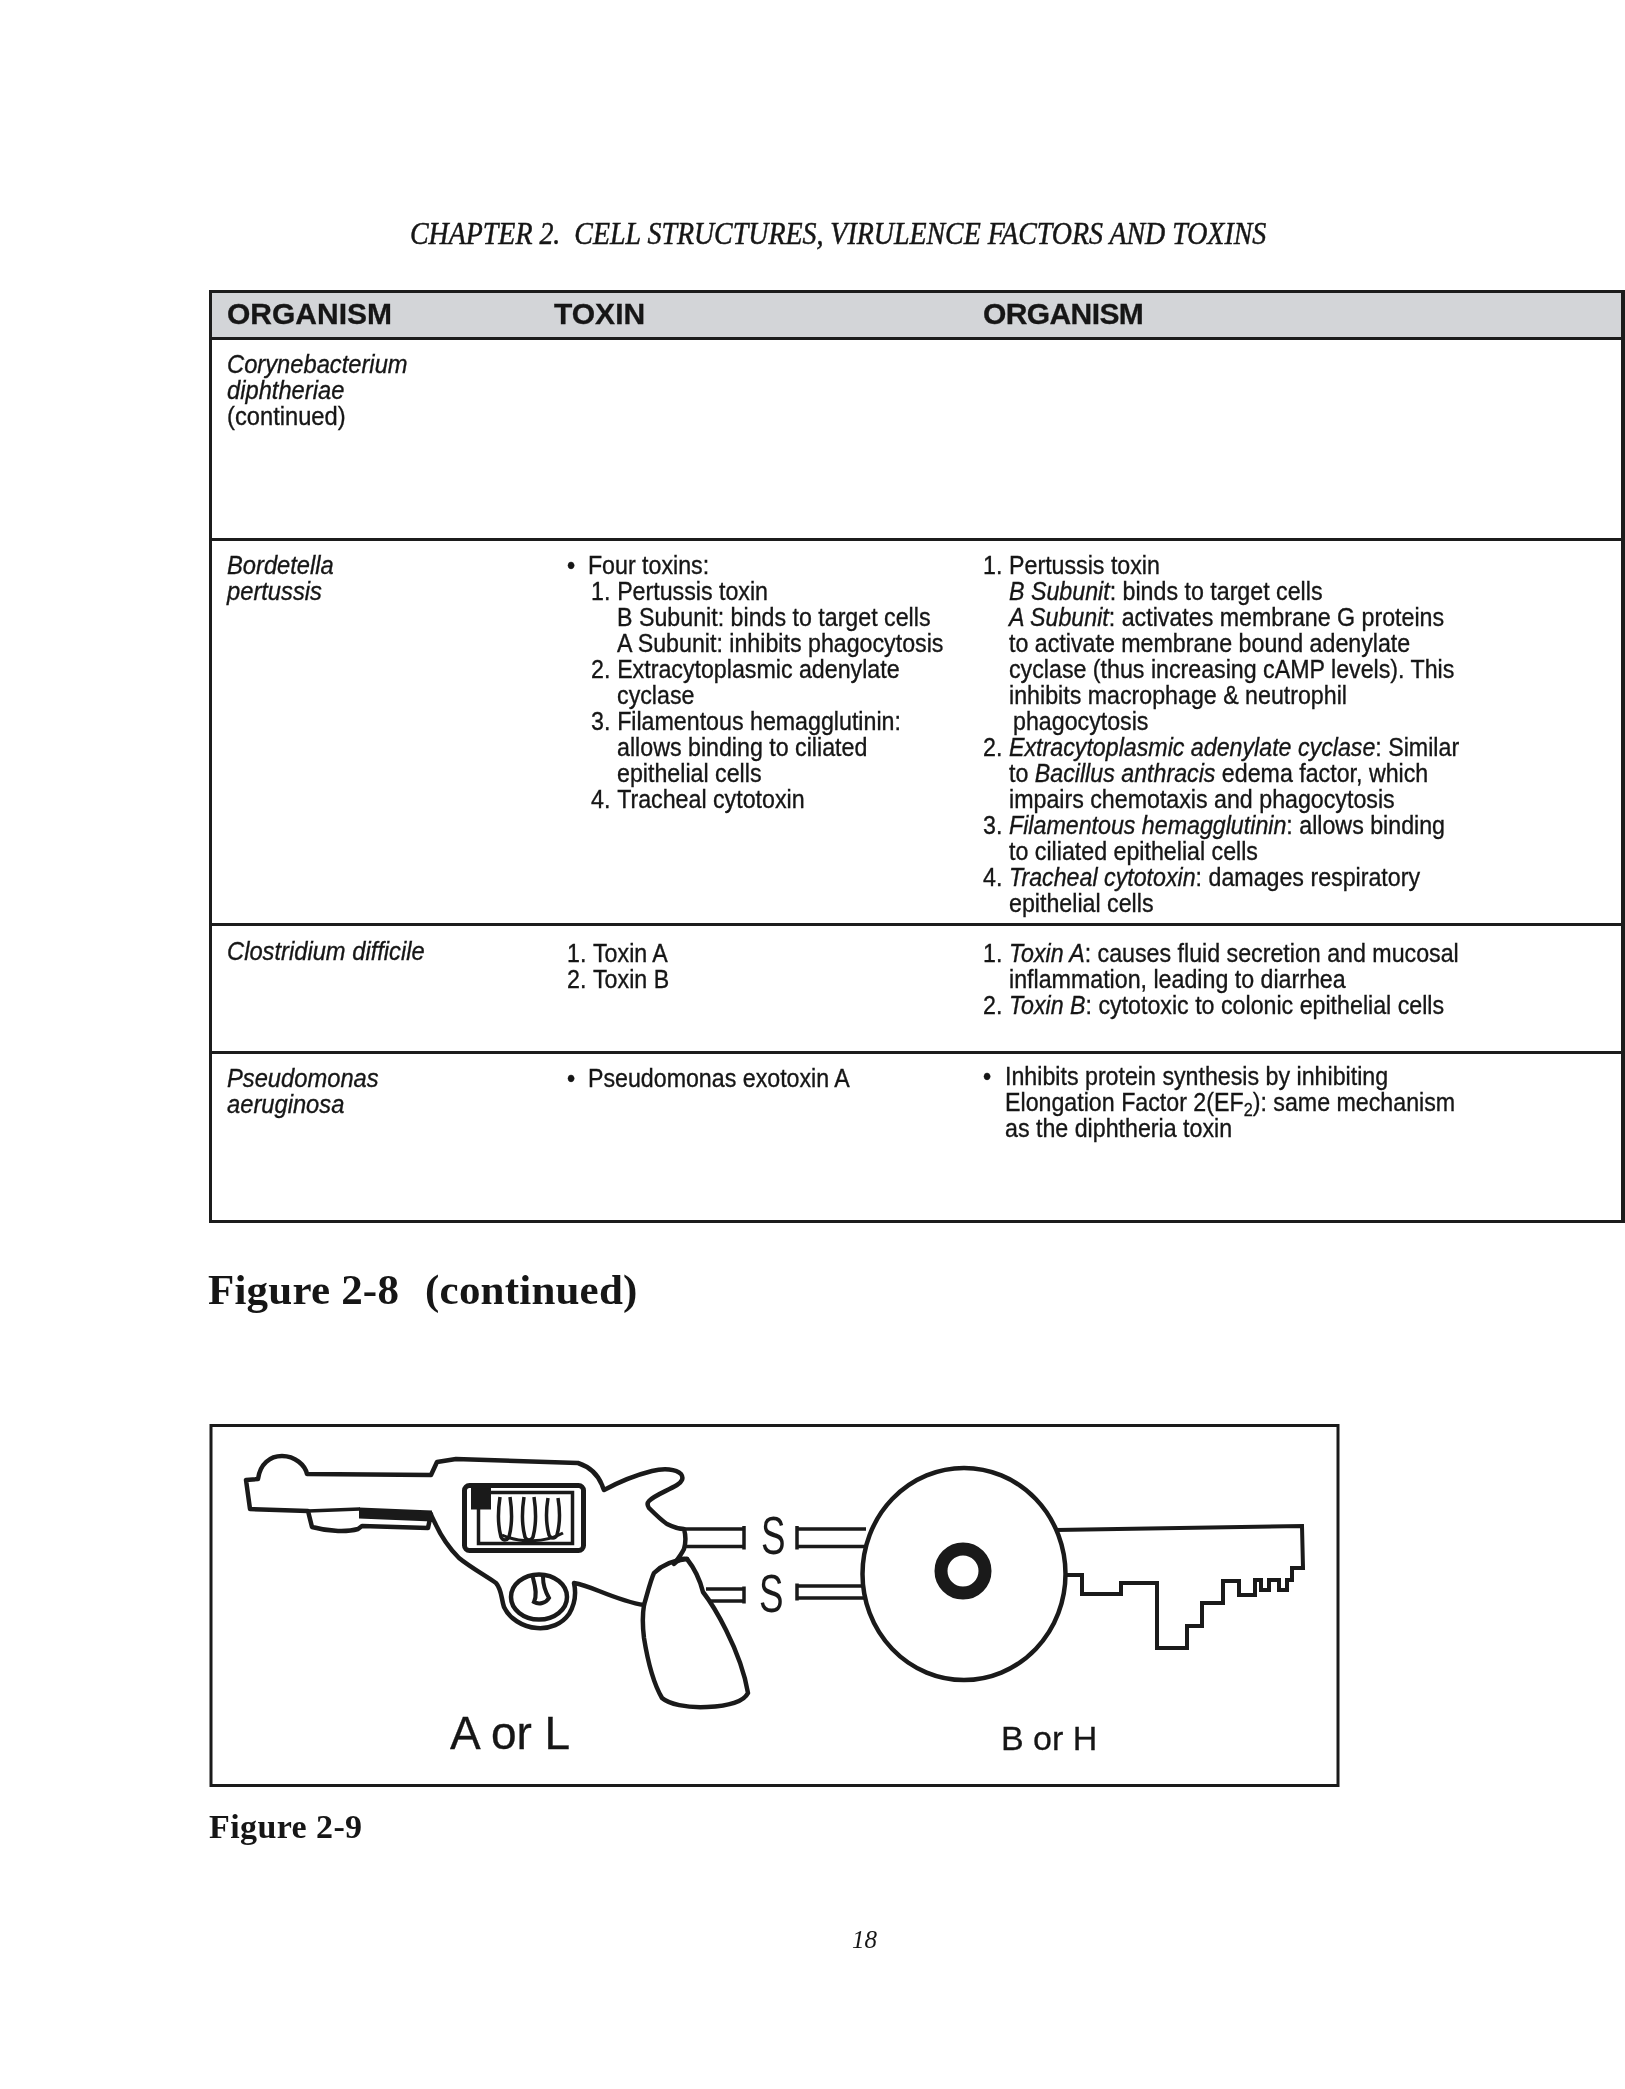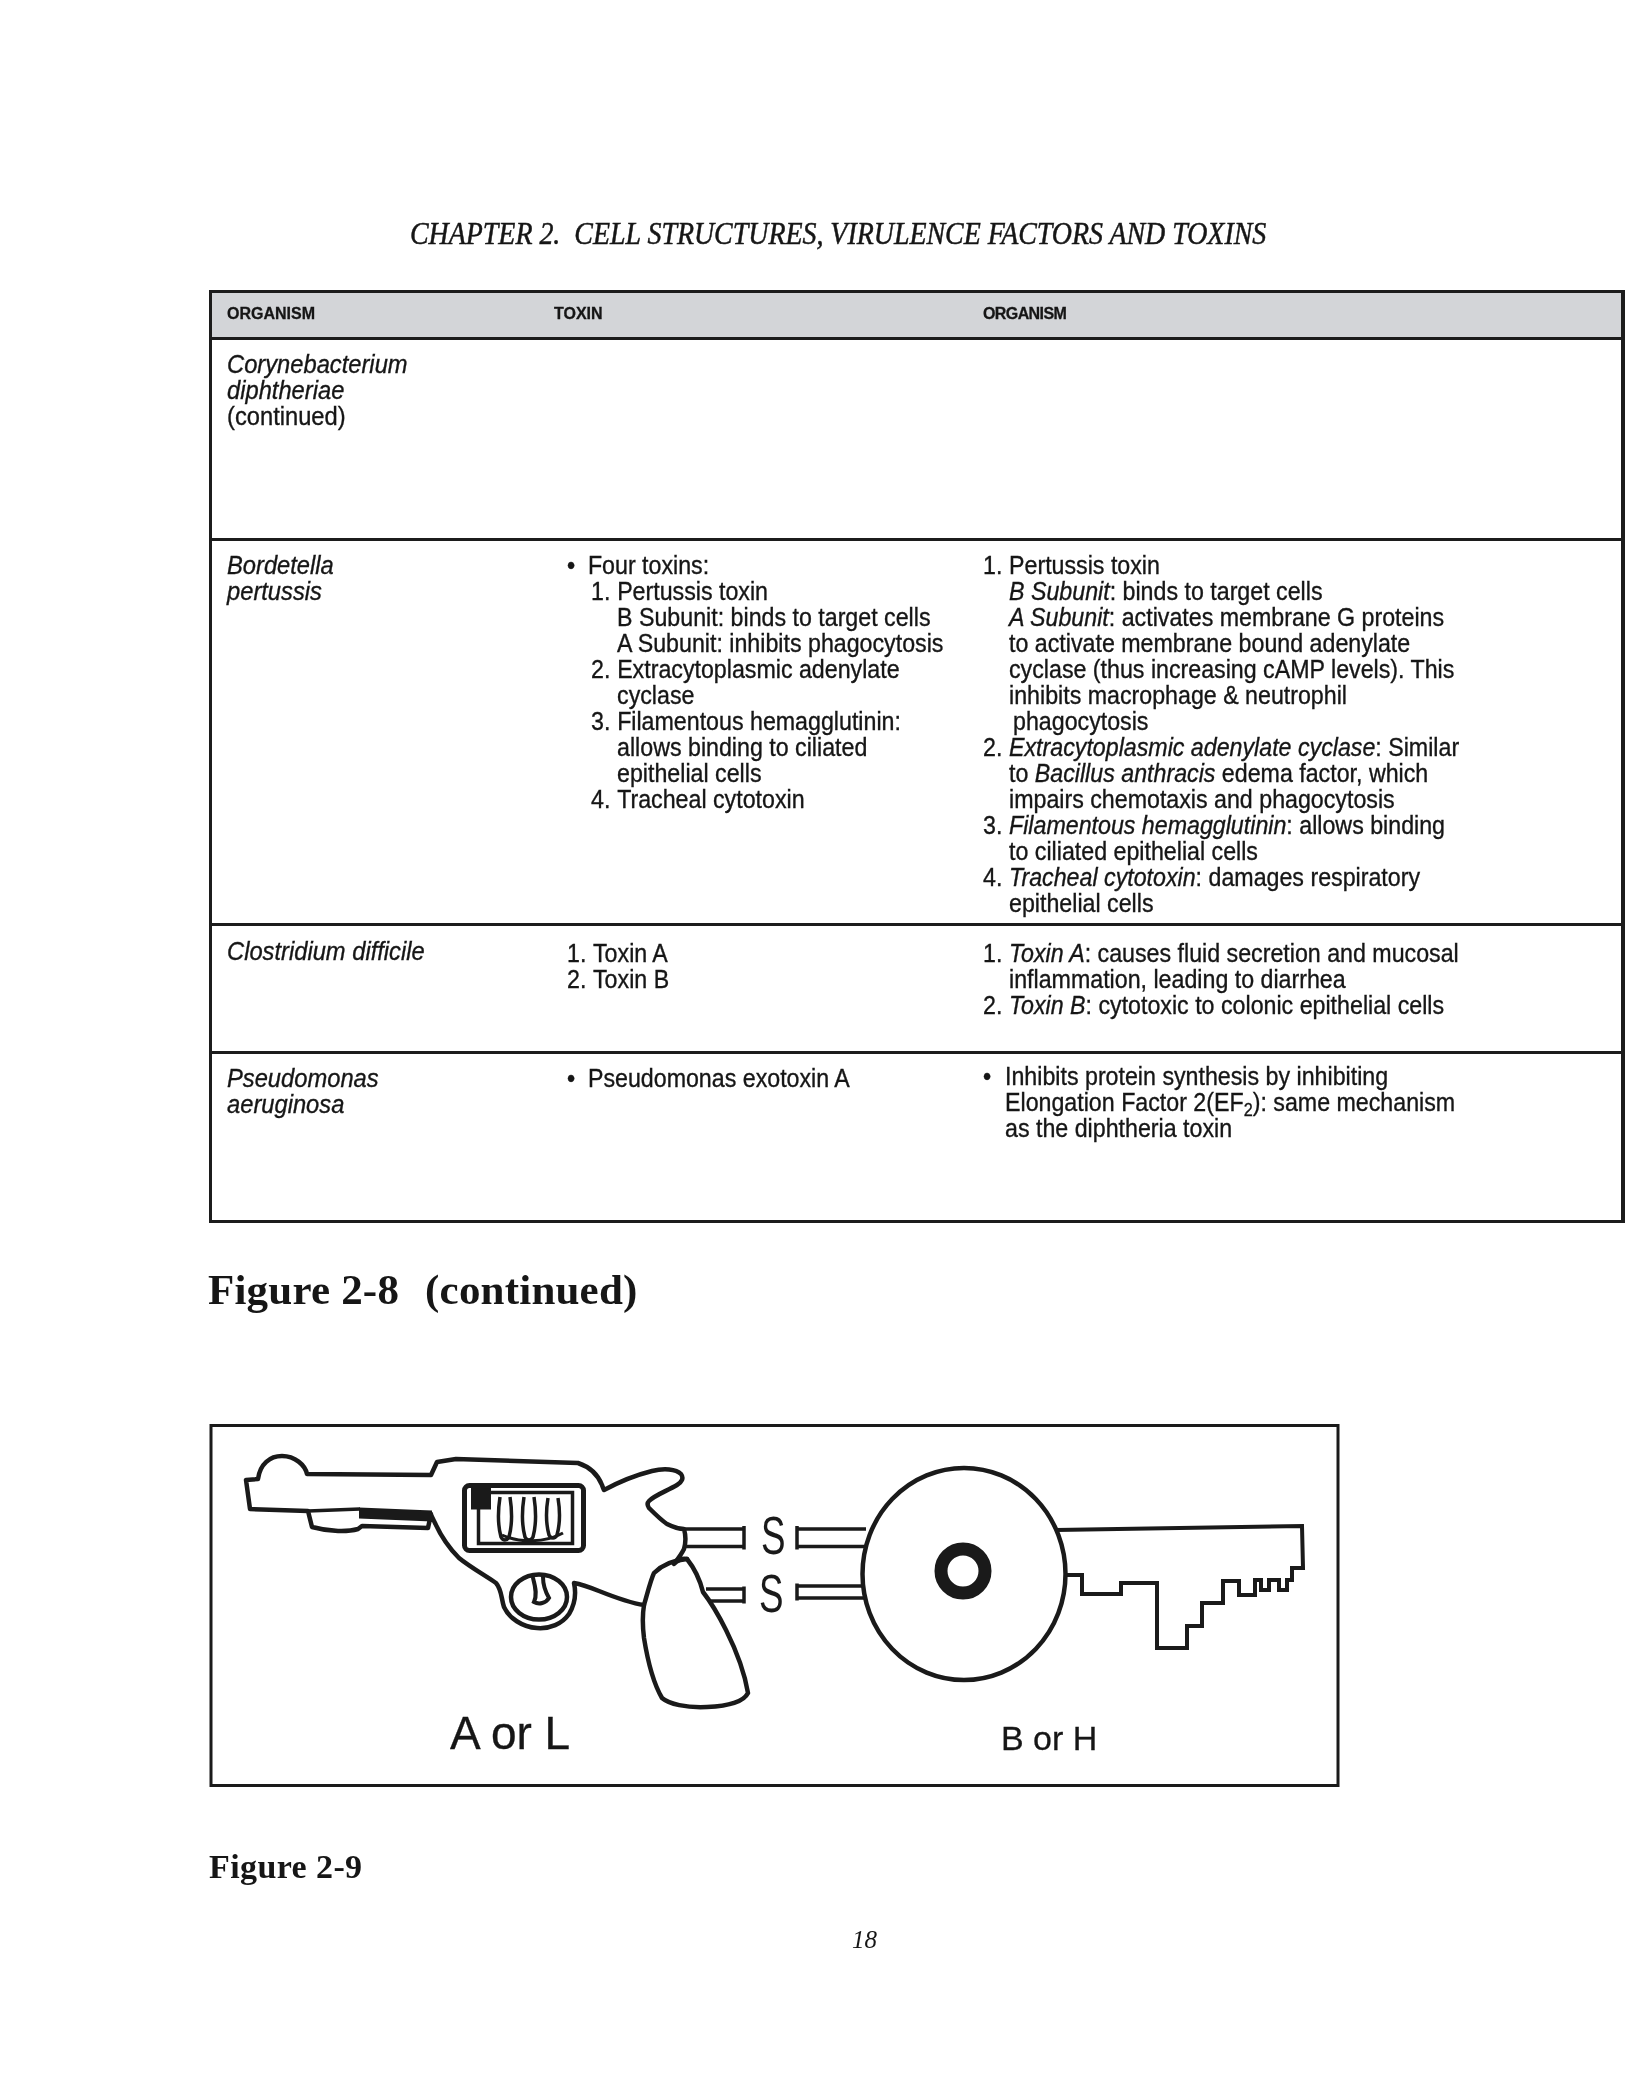--- a/index.html
+++ b/index.html
@@ -1,21 +1,21 @@
 <!DOCTYPE html>
 <html><head>
 <meta charset="utf-8">
 <style>
 html,body{margin:0;padding:0;}
 body{width:1625px;height:2089px;background:#fff;position:relative;overflow:hidden;
      font-family:"Liberation Sans",sans-serif;color:#161616;}
 .abs{position:absolute;white-space:nowrap;}
 .t{font-size:25.5px;line-height:26px;transform:scaleX(0.91);transform-origin:0 0;-webkit-text-stroke:0.35px #161616;}
 .t1{font-size:25.5px;line-height:26px;transform:scaleX(0.93);transform-origin:0 0;-webkit-text-stroke:0.35px #161616;}
-.hd{font-size:16px;font-weight:bold;line-height:26px;-webkit-text-stroke:0.3px #161616;}
+.hd{font-size:30px;font-weight:bold;line-height:26px;-webkit-text-stroke:0.3px #161616;}
 .w21{display:inline-block;width:23px;}
 .w22{display:inline-block;width:24.2px;}
 .w24{display:inline-block;width:26.5px;}
 .w26{display:inline-block;width:28.6px;}
 .w30{display:inline-block;width:33px;}
 .w50{display:inline-block;width:55px;}
 sub{font-size:70%;vertical-align:-5px;line-height:0;}
 </style>
 </head>
 <body>
@@ -137,15 +137,15 @@
            L1187,1626 L1187,1648 L1157,1648 L1157,1583 L1121,1583 L1121,1594 L1082,1594
            L1082,1575 L1056,1575 Z" fill="#fff" stroke="#1a1a1a" stroke-width="4" stroke-linejoin="miter"></path>
 
   <ellipse cx="964" cy="1574" rx="101.5" ry="106" fill="#fff" stroke="#1a1a1a" stroke-width="4.5"></ellipse>
   <circle cx="963" cy="1571" r="22" fill="none" stroke="#1a1a1a" stroke-width="13"></circle>
 </svg>
 
 <div class="abs" style="left:450px;top:1716.2px;font-size:46px;line-height:34px;-webkit-text-stroke:0.3px #161616;">A or L</div>
 <div class="abs" style="left:1001px;top:1721px;font-size:34px;line-height:34px;-webkit-text-stroke:0.3px #161616;">B or H</div>
 
-<div class="abs" style="left:209px;top:1809.6px;font-family:'Liberation Serif',serif;font-weight:bold;font-size:34px;line-height:34px;letter-spacing:0.4px;margin-top:40px;">Figure 2-9</div>
+<div class="abs" style="left:209px;top:1809.6px;font-family:'Liberation Serif',serif;font-weight:bold;font-size:34px;line-height:34px;letter-spacing:0.4px;">Figure 2-9</div>
 
 <div class="abs" style="left:852px;top:1925.3px;font-family:'Liberation Serif',serif;font-style:italic;font-size:25px;line-height:30px;">18</div>
 
 </body></html>

